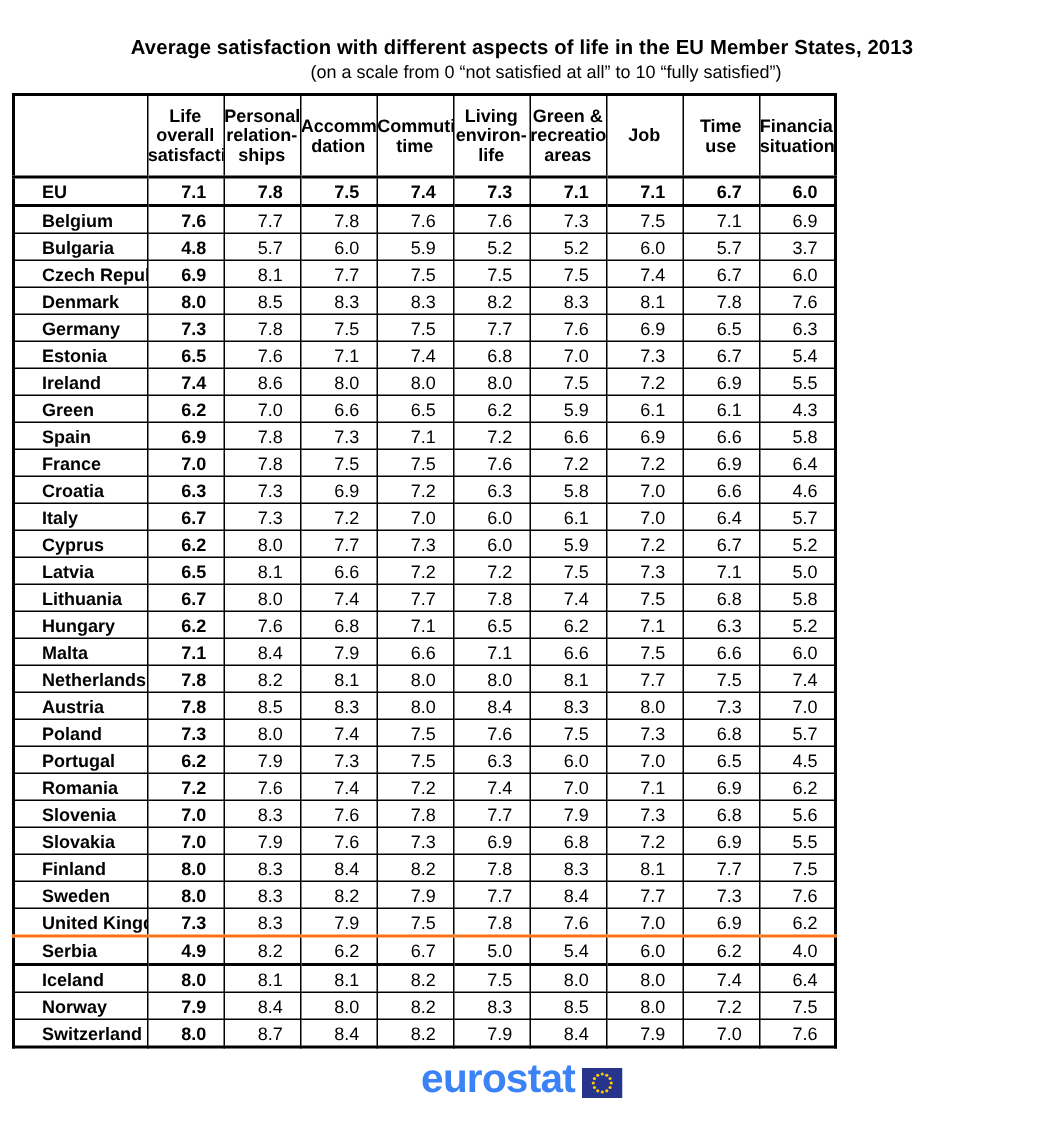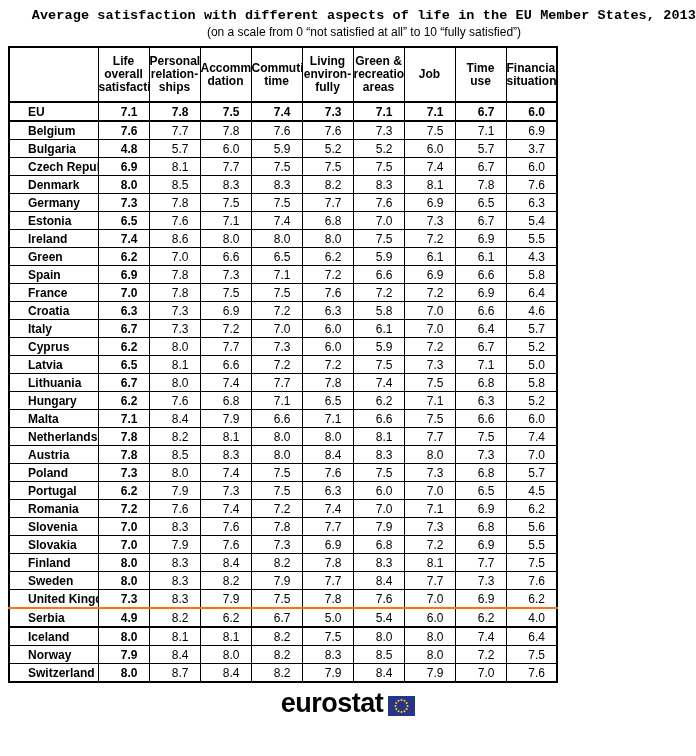--- a/index.html
+++ b/index.html
@@ -10,26 +10,25 @@
     color: #000000;
   }
   .page {
     position: relative;
     width: 696px;
     height: 756px;
     background: #ffffff;
     overflow: hidden;
   }
   .title {
-    margin-top: 8px;
-    text-align: right;
+    margin-top: 24px;
+    text-align: center;
     font-size: 13.5px;
     font-weight: bold;
     letter-spacing: 0.1px;
-    font-family: Liberation Mono, monospace;
   }
   .subtitle {
     margin-top: 2px;
     text-align: center;
     font-size: 12px;
     margin-left: 32px;
   }
   table.sat {
     margin: 7px 0 0 8px;
     border-collapse: collapse;
@@ -113,21 +112,21 @@
 satisfaction</th>
           <th>Personal
 relation-
 ships</th>
           <th>Accommo-
 dation</th>
           <th>Commuting
 time</th>
           <th>Living
 environ-
-fully</th>
+life</th>
           <th>Green &amp;
 recreational
 areas</th>
           <th>Job</th>
           <th>Time use</th>
           <th>Financial
 situation</th>
         </tr>
     </thead>
     <tbody>
@@ -512,21 +511,21 @@
           <td>7.9</td>
           <td>8.4</td>
           <td>7.9</td>
           <td>7.0</td>
           <td>7.6</td>
         </tr>
       </tbody>
   </table>
 
   <div class="logo">
-    <span class="logo-text" style="color: #000000; text-align: center;">eurostat</span>
+    <span class="logo-text" style="color: #3b82f6; text-align: center;">eurostat</span>
     <svg class="flag-icon" width="27" height="20" viewBox="0 0 27 20">
         <rect width="27" height="20" fill="#27348B"></rect>
         <circle cx="13.50" cy="4.00" r="1.05" fill="#FFCC00"></circle>
         <circle cx="16.50" cy="4.80" r="1.05" fill="#FFCC00"></circle>
         <circle cx="18.70" cy="7.00" r="1.05" fill="#FFCC00"></circle>
         <circle cx="19.50" cy="10.00" r="1.05" fill="#FFCC00"></circle>
         <circle cx="18.70" cy="13.00" r="1.05" fill="#FFCC00"></circle>
         <circle cx="16.50" cy="15.20" r="1.05" fill="#FFCC00"></circle>
         <circle cx="13.50" cy="16.00" r="1.05" fill="#FFCC00"></circle>
         <circle cx="10.50" cy="15.20" r="1.05" fill="#FFCC00"></circle>

